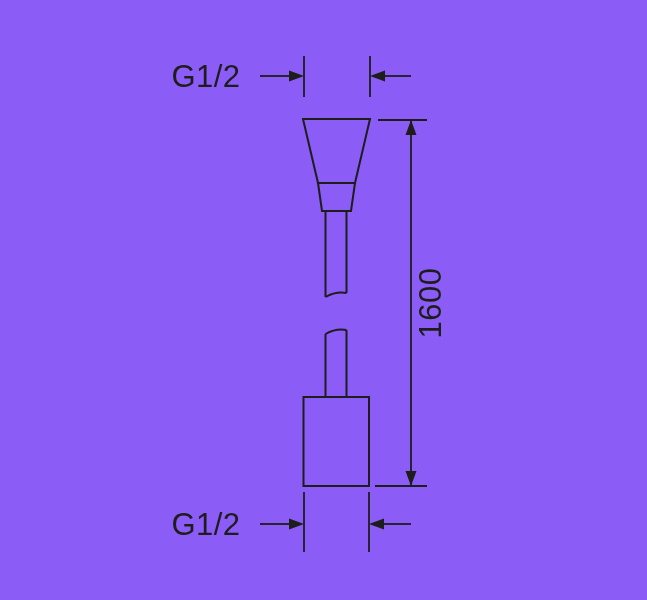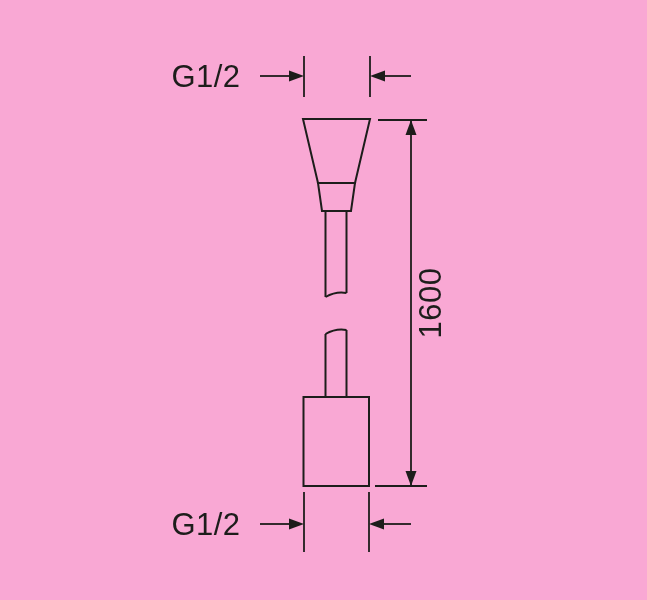--- a/index.html
+++ b/index.html
@@ -4,21 +4,21 @@
 <style>
   html, body {
     margin: 0;
     padding: 0;
     background: #ffffff;
   }
   .canvas {
     position: relative;
     width: 647px;
     height: 600px;
-    background: #f9a8d4;
+    background: #8b5cf6;
     overflow: hidden;
     font-family: "Liberation Sans", sans-serif;
   }
   svg { display: block; }
   .stroke {
     stroke: #1d1d1b;
     stroke-width: 2;
     fill: none;
     stroke-linecap: butt;
   }

